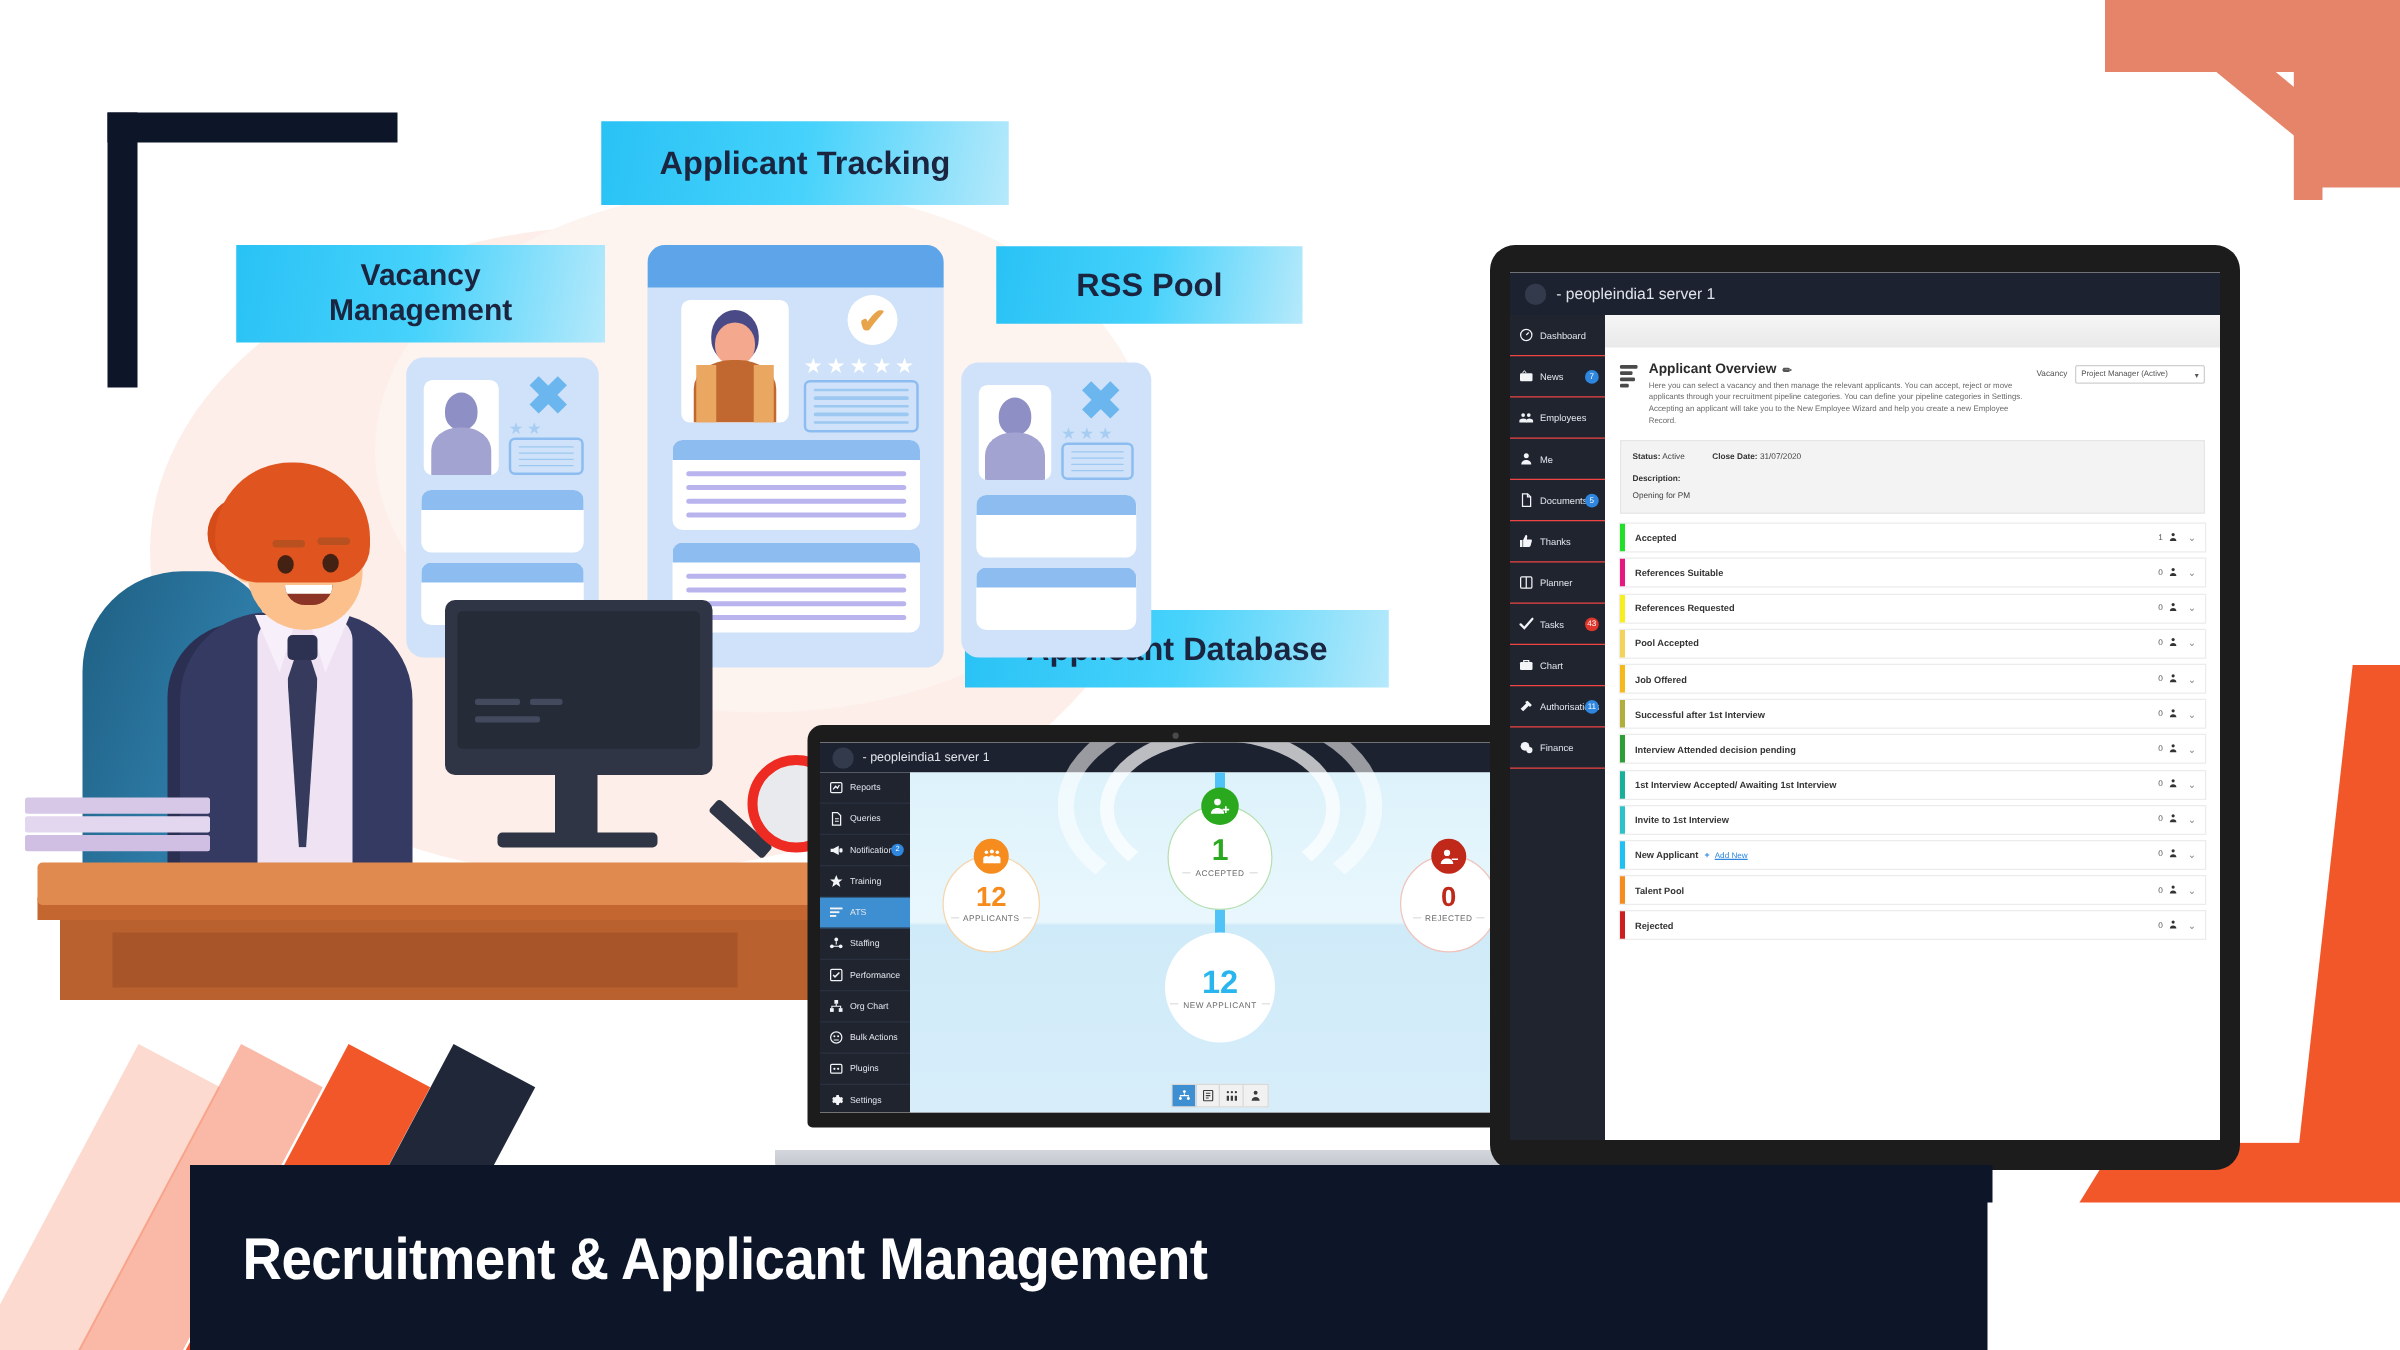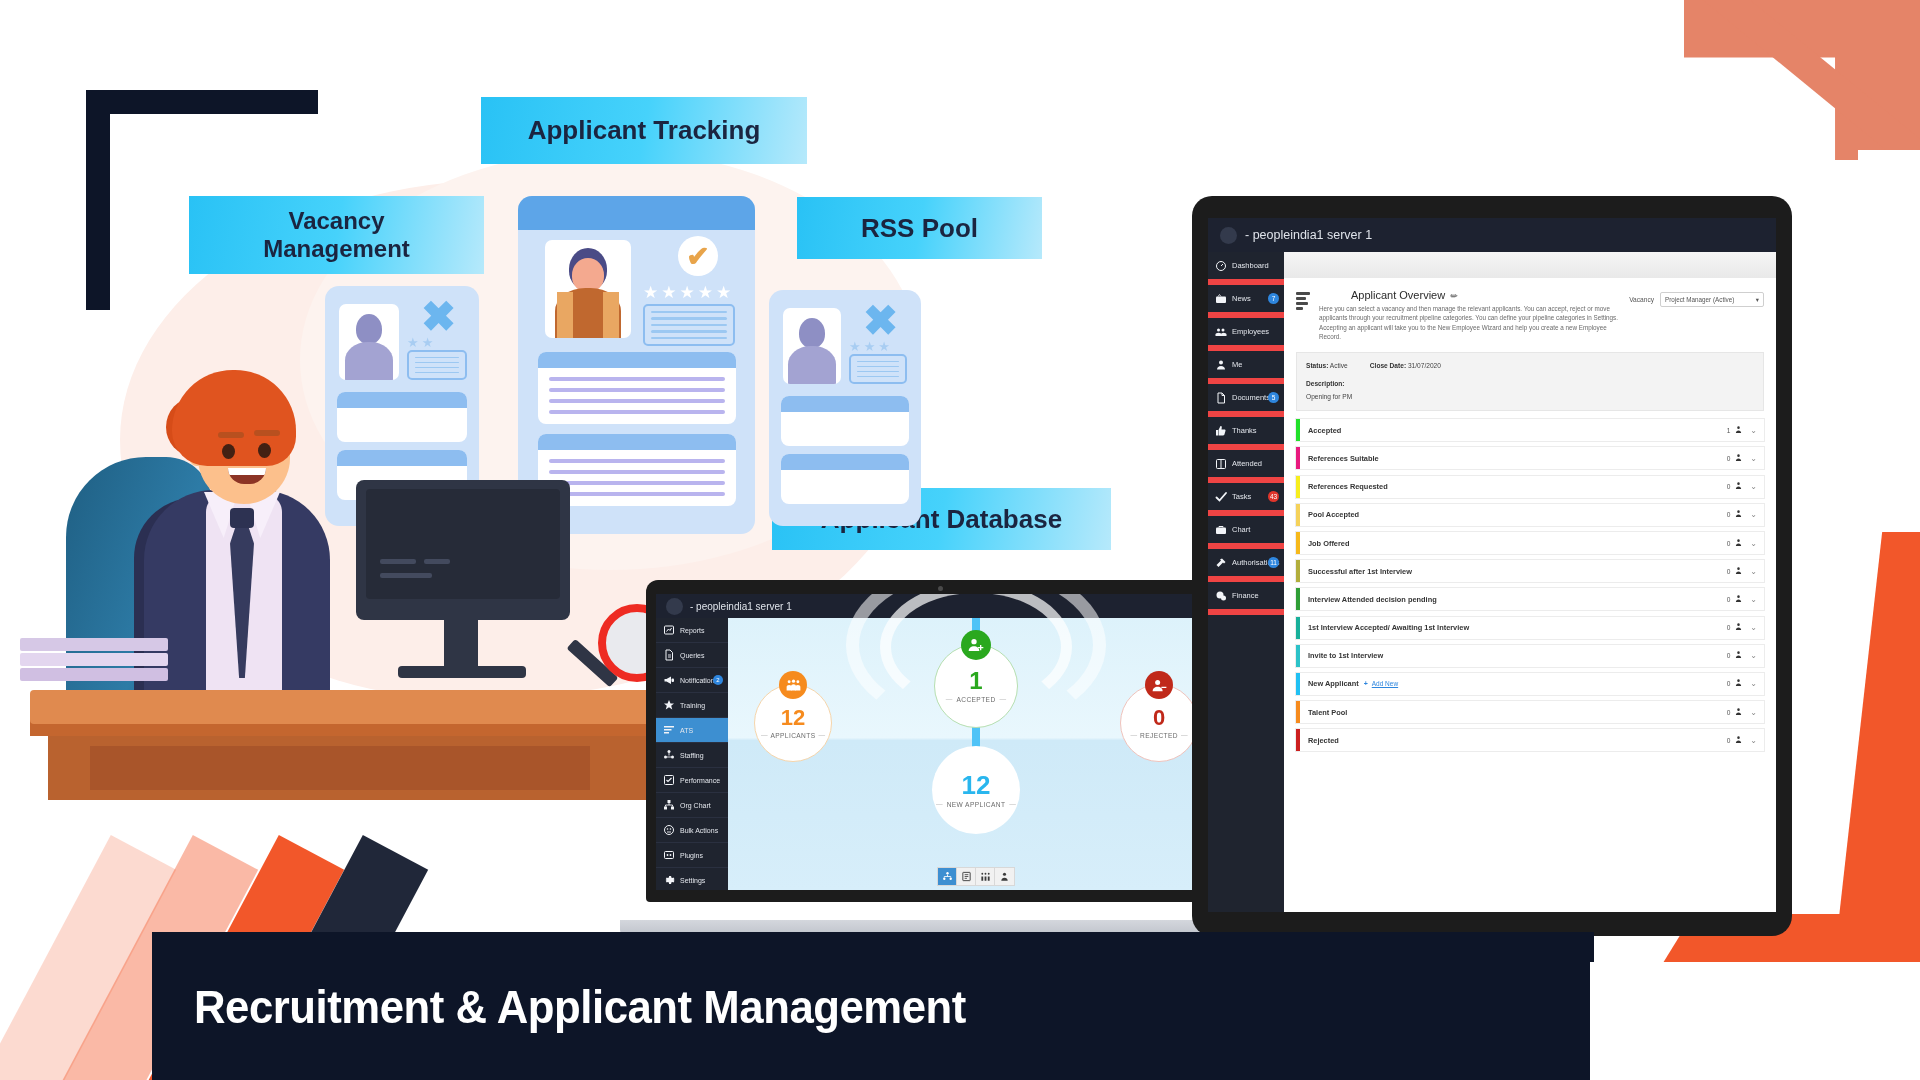--- a/index.html
+++ b/index.html
@@ -243,43 +243,43 @@
     height:34px; background:#1d2230; display:flex; align-items:center;
     padding-left:12px; gap:8px; flex:none;
   }
   .tb-logo { width:17px; height:17px; border-radius:50%; background:#333a4c; }
   .tb-title { color:#dfe3ea; font-size:12.5px; }
   .tb-body { flex:1; display:flex; min-height:0; }
 
   .tb-sidebar { width:76px; background:#1f242f; flex:none; }
   .sb-item {
     height:33px; display:flex; align-items:center; gap:5px; padding-left:7px;
-    border-bottom:6px solid #ef4444; color:#e3e6ec; font-size:7.5px; position:relative;
+    border-bottom:1px solid #ef4444; color:#e3e6ec; font-size:7.5px; position:relative;
   }
   .sb-ic { width:12px; height:12px; flex:none; display:flex; align-items:center;
            justify-content:center; color:#f2f4f8; }
   .sb-ic svg { width:12px; height:12px; display:block; }
   .sb-badge {
     position:absolute; right:5px; width:11px; height:11px; border-radius:50%;
     background:#2e86de; color:#fff; font-size:6.5px; display:flex;
     align-items:center; justify-content:center;
   }
   .sb-badge.red { background:#e0352b; }
 
   .tb-main { flex:1; background:#fff; min-width:0; display:flex; flex-direction:column; }
   .tb-topbar { height:26px; background:linear-gradient(#f6f6f6,#e9e9e9); flex:none; }
   .ov-head { display:flex; gap:9px; padding:11px 12px 5px 12px; }
   .ov-bars { width:14px; flex:none; padding-top:3px; }
   .ov-bars i { display:block; height:2.5px; background:#4a4a4a; margin-bottom:2.5px;
                border-radius:1px; }
   .ov-bars i:nth-child(1){ width:14px } .ov-bars i:nth-child(2){ width:10px }
   .ov-bars i:nth-child(3){ width:12px } .ov-bars i:nth-child(4){ width:7px }
   .ov-txt { flex:1; min-width:0; }
-  .ov-title { font-size:11px; font-weight:normal; color:#2b2b2b; display:flex;
-              align-items:flex-end; gap:5px;margin-left:32px; }
+  .ov-title { font-size:11px; font-weight:bold; color:#2b2b2b; display:flex;
+              align-items:flex-end; gap:5px; }
   .ov-pencil { font-size:9px; color:#555; }
   .ov-desc { font-size:6.3px; color:#6a6a6a; line-height:1.5; margin-top:3px; }
   .ov-vac { flex:none; display:flex; align-items:flex-start; gap:6px; padding-top:3px; }
   .ov-vac-lbl { font-size:6.6px; color:#555; padding-top:4px; }
   .ov-vac-sel {
     width:104px; height:15px; border:1px solid #cfcfcf; border-radius:2px;
     background:#fff; font-size:6.3px; color:#555; display:flex; align-items:center;
     justify-content:space-between; padding:0 4px;
   }
   .ov-status {
@@ -836,21 +836,21 @@
             </span>
             <span>Thanks</span>
           </div>
           <div class="sb-item">
             <span class="sb-ic">
               <svg viewBox="0 0 24 24" width="12" height="12" fill="currentColor">
                 <rect x="3" y="3" width="18" height="18" rx="2" fill="none" stroke="currentColor" stroke-width="2"></rect>
                 <path d="M12 3v18" stroke="currentColor" stroke-width="2"></path>
               </svg>
             </span>
-            <span>Attended</span>
+            <span>Planner</span>
           </div>
           <div class="sb-item">
             <span class="sb-ic">
               <svg viewBox="0 0 24 24" width="12" height="12" fill="currentColor">
                 <path d="M3 13l6 6L22 4" fill="none" stroke="currentColor" stroke-width="3.6" stroke-linecap="round"></path>
               </svg>
             </span>
             <span>Tasks</span>
             <span class="sb-badge red">43</span>
           </div>

